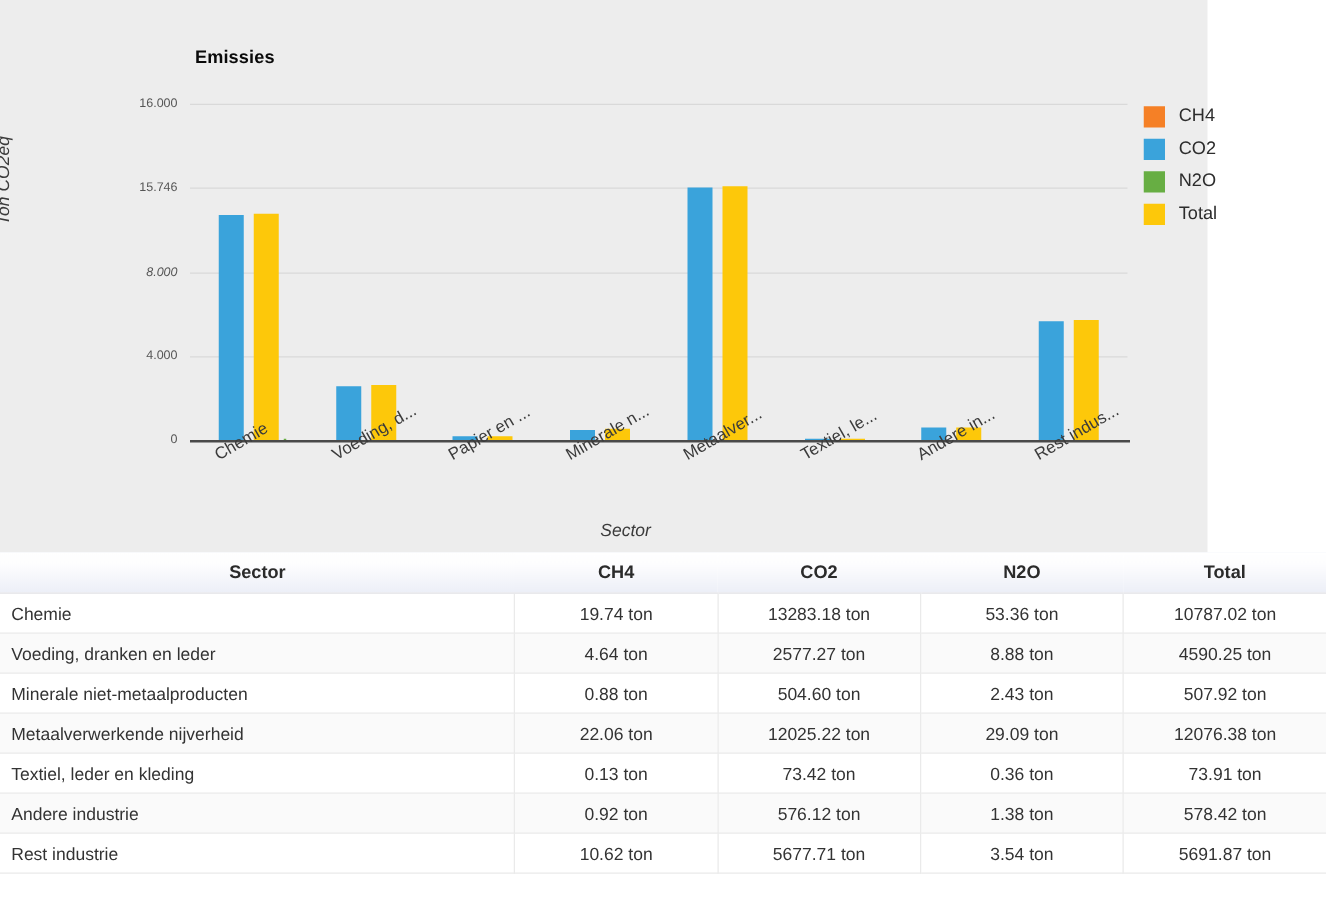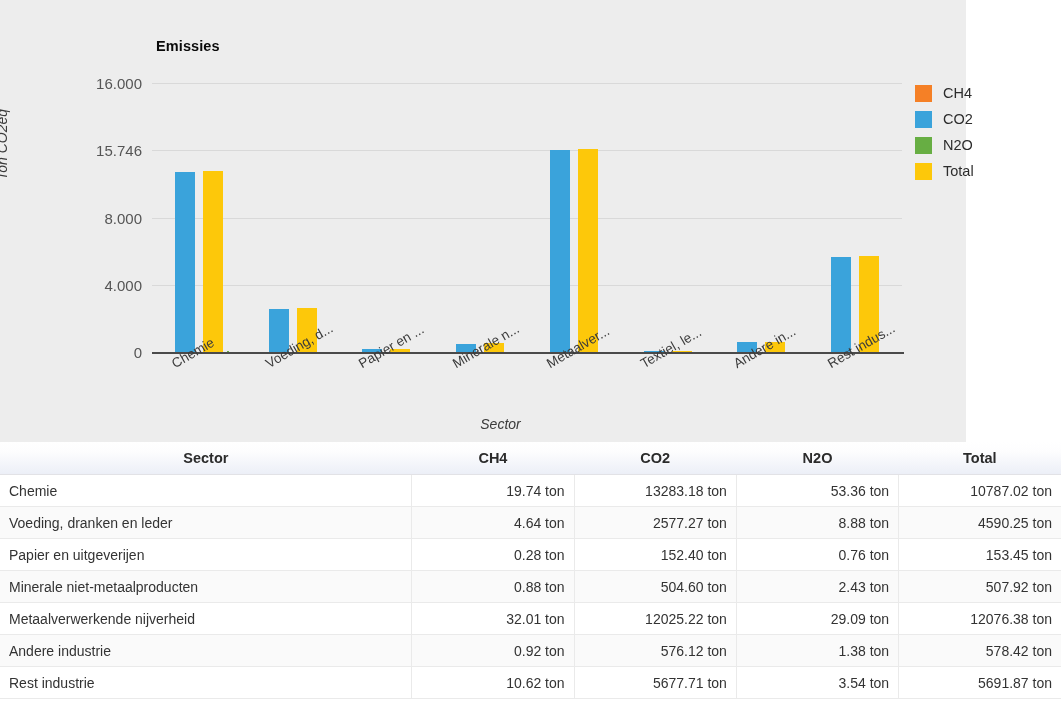--- a/index.html
+++ b/index.html
@@ -57,21 +57,21 @@
     width: 752px;
     height: 2px;
     background: #4a4a4a;
   }
 
   .ytick-label {
     position: absolute;
     right: 0;
     width: 100px;
     text-align: right;
-    font-size: 15px;
+    font-size: 10px;
     color: #555;
     transform: translateY(-50%);
     white-space: nowrap;
   }
   #ytick-wrap {
     position: absolute;
     left: 30px;
     top: 0;
     width: 112px;
     height: 442px;
@@ -170,40 +170,40 @@
     border-bottom: 1px solid #eaeaea;
     border-right: 1px solid #eaeaea;
     padding: 0 9px;
     white-space: nowrap;
     overflow: hidden;
   }
   tbody td.sector-cell {
     text-align: left;
   }
   tbody td.num {
-    text-align: right;
+    text-align: center;
   }
   tbody td:last-child { border-right: none; }
   tbody tr:nth-child(odd)  { background: #ffffff; }
   tbody tr:nth-child(even) { background: #fafafa; }
 
   .col-sector { width: 411px; }
   .col-num    { width: 162px; }
 </style>
 </head>
 <body>
 
 <div id="chart-panel">
 
   <div id="chart-title">Emissies</div>
 
   <div id="ytick-wrap">
       <div class="ytick-label" style="top: 352px;">0</div>
       <div class="ytick-label" style="top: 284.75px;">4.000</div>
-      <div class="ytick-label" style="top: 217.5px;">8.000</div>
+      <div class="ytick-label" style="top: 217.5px; font-style: italic;">8.000</div>
       <div class="ytick-label" style="top: 150.25px;">15.746</div>
       <div class="ytick-label" style="top: 83px;">16.000</div>
     </div>
 
   <div id="y-axis-title">Ton CO2eq</div>
 
   <div id="plot-area">
       <div class="gridline" style="top: 201.75px;"></div>
       <div class="gridline" style="top: 134.5px;"></div>
       <div class="gridline" style="top: 67.25px;"></div>
@@ -305,39 +305,39 @@
           <td class="num">10787.02 ton</td>
         </tr>
         <tr>
           <td class="sector-cell">Voeding, dranken en leder</td>
           <td class="num">4.64 ton</td>
           <td class="num">2577.27 ton</td>
           <td class="num">8.88 ton</td>
           <td class="num">4590.25 ton</td>
         </tr>
         <tr>
-          <td class="sector-cell">Papier en uitgeverijen</td>
-          <td class="num">0.28 ton</td>
-          <td class="num">152.40 ton</td>
-          <td class="num">0.76 ton</td>
-          <td class="num">153.45 ton</td>
-        </tr>
-        <tr>
           <td class="sector-cell">Minerale niet-metaalproducten</td>
           <td class="num">0.88 ton</td>
           <td class="num">504.60 ton</td>
           <td class="num">2.43 ton</td>
           <td class="num">507.92 ton</td>
         </tr>
         <tr>
           <td class="sector-cell">Metaalverwerkende nijverheid</td>
-          <td class="num">32.01 ton</td>
+          <td class="num">22.06 ton</td>
           <td class="num">12025.22 ton</td>
           <td class="num">29.09 ton</td>
           <td class="num">12076.38 ton</td>
+        </tr>
+        <tr>
+          <td class="sector-cell">Textiel, leder en kleding</td>
+          <td class="num">0.13 ton</td>
+          <td class="num">73.42 ton</td>
+          <td class="num">0.36 ton</td>
+          <td class="num">73.91 ton</td>
         </tr>
         <tr>
           <td class="sector-cell">Andere industrie</td>
           <td class="num">0.92 ton</td>
           <td class="num">576.12 ton</td>
           <td class="num">1.38 ton</td>
           <td class="num">578.42 ton</td>
         </tr>
         <tr>
           <td class="sector-cell">Rest industrie</td>

